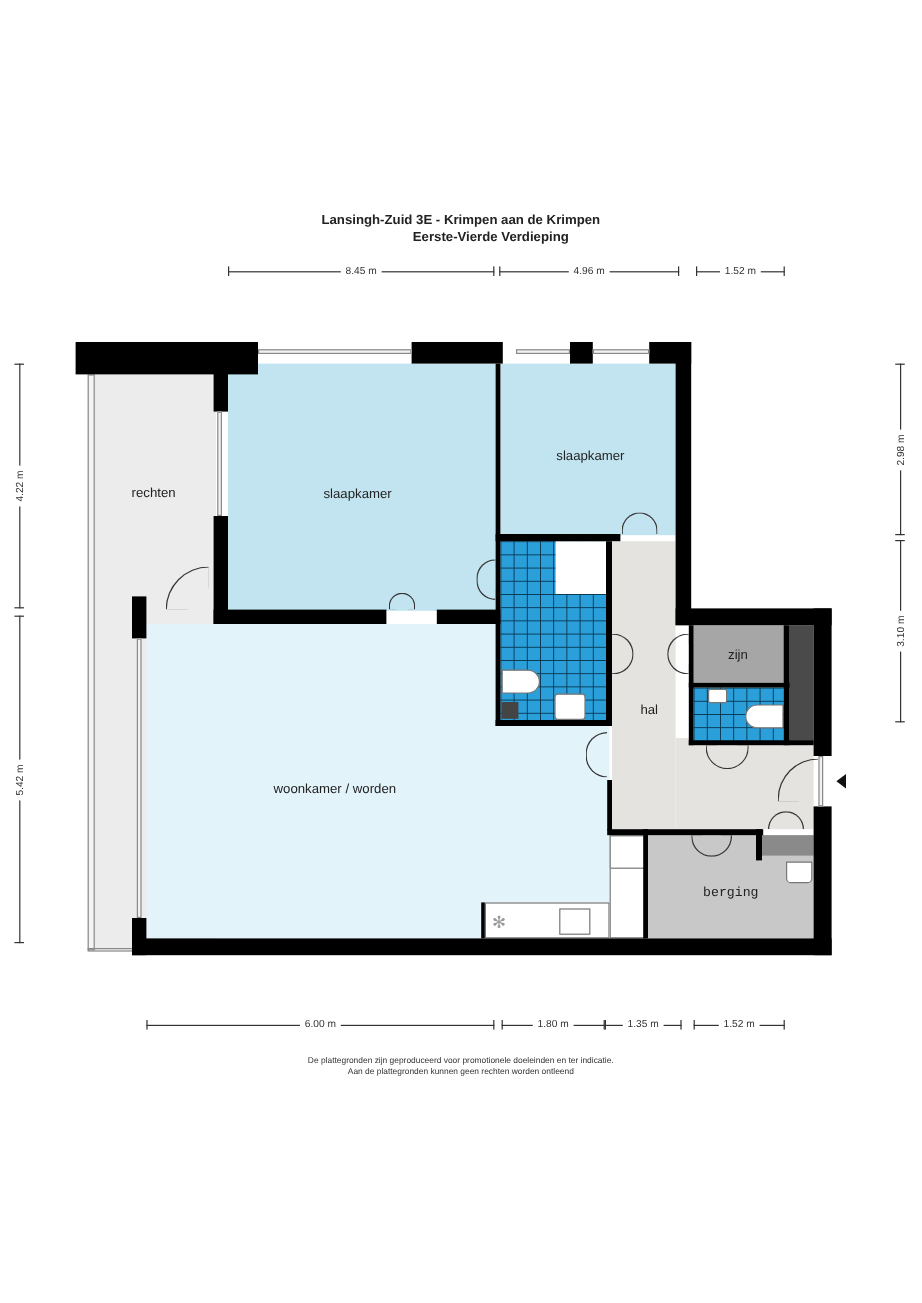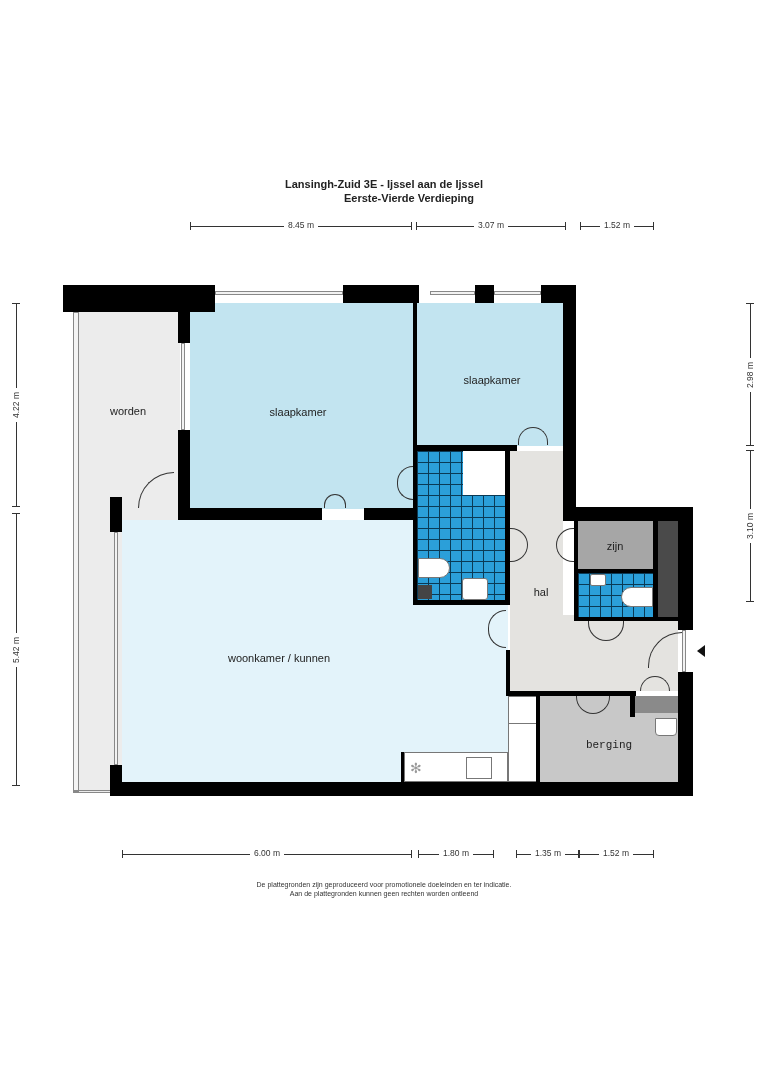--- a/index.html
+++ b/index.html
@@ -21,55 +21,55 @@
   .label { position:absolute; font-size:11px; color:#222; transform:translate(-50%,-50%); white-space:nowrap; }
   .tiles { background-color:#2b9fd9; background-image:linear-gradient(#0a3a55 1px, transparent 1px), linear-gradient(90deg, #0a3a55 1px, transparent 1px); background-size:11px 11px; }
   .window { position:absolute; background:#f2f2f2; border:1px solid #888; box-sizing:border-box; }
   .door-arc { position:absolute; border:1px solid #333; box-sizing:border-box; }
   .footer { position:absolute; left:0; width:768px; text-align:center; font-size:7px; color:#333; }
   .fixture { position:absolute; background:#fff; border:1px solid #777; box-sizing:border-box; }
 </style>
 </head>
 <body>
 
-<div class="title" style="top:178px;">Lansingh-Zuid 3E - Ijssel aan de Ijssel</div>
+<div class="title" style="top:178px;">Lansingh-Zuid 3E - Krimpen aan de Krimpen</div>
 <div class="title" style="top:192px;margin-left:25px;">Eerste-Vierde Verdieping</div>
 
 <div class="dim-h" style="left:190px; top:221px; width:222px;">
   <div class="line"></div>
     <div class="tick-l"></div>
     <div class="tick-r"></div>
   <span class="lbl">8.45 m</span>
 </div>
 <div class="dim-h" style="left:416px; top:221px; width:150px;">
   <div class="line"></div>
     <div class="tick-l"></div>
     <div class="tick-r"></div>
-  <span class="lbl">3.07 m</span>
+  <span class="lbl">4.96 m</span>
 </div>
 <div class="dim-h" style="left:580px; top:221px; width:74px;">
   <div class="line"></div>
     <div class="tick-l"></div>
     <div class="tick-r"></div>
   <span class="lbl">1.52 m</span>
 </div>
 
 <div class="dim-h" style="left:122px; top:849px; width:290px;text-align:center;">
   <div class="line"></div>
     <div class="tick-l"></div>
     <div class="tick-r"></div>
   <span class="lbl">6.00 m</span>
 </div>
-<div class="dim-h" style="left:418px; top:849px; width:76px;">
+<div class="dim-h" style="left:418px; top:849px; width:86px;">
   <div class="line"></div>
     <div class="tick-l"></div>
     <div class="tick-r"></div>
   <span class="lbl">1.80 m</span>
 </div>
-<div class="dim-h" style="left:516px; top:849px; width:64px;">
+<div class="dim-h" style="left:504px; top:849px; width:64px;">
   <div class="line"></div>
     <div class="tick-l"></div>
     <div class="tick-r"></div>
   <span class="lbl">1.35 m</span>
 </div>
 <div class="dim-h" style="left:578px; top:849px; width:76px;">
   <div class="line"></div>
     <div class="tick-l"></div>
     <div class="tick-r"></div>
   <span class="lbl">1.52 m</span>
@@ -99,30 +99,30 @@
     <div class="tick-t"></div>
     <div class="tick-b"></div>
   <span class="lbl">3.10 m</span>
 </div>
 
 <div class="abs" style="left:0; top:0; width:768px; height:1086px;">
 
   <div class="room" style="left:74px; top:312px; width:106px; height:480px; background:#ececec;"></div>
   <div class="abs" style="left:73px; top:312px; width:6px; height:480px; border:1px solid #888; box-sizing:border-box; background:#f4f4f4;"></div>
   <div class="abs" style="left:73px; top:790px; width:40px; height:3px; border:1px solid #888; box-sizing:border-box;"></div>
-  <span class="label" style="left:128px; top:411px;">worden</span>
+  <span class="label" style="left:128px; top:411px;">rechten</span>
 
   <div class="room" style="left:190px; top:303px; width:223px; height:206px; background:#c2e4f0;"></div>
   <span class="label" style="left:298px; top:412px;">slaapkamer</span>
 
   <div class="room" style="left:417px; top:303px; width:146px; height:143px; background:#c2e4f0;"></div>
   <span class="label" style="left:492px; top:380px;">slaapkamer</span>
 
   <div class="room" style="left:122px; top:520px; width:386px; height:262px; background:#e3f3fa;"></div>
-  <span class="label" style="left:279px; top:658px;">woonkamer / kunnen</span>
+  <span class="label" style="left:279px; top:658px;">woonkamer / worden</span>
 
   <div class="room tiles" style="left:417px; top:451px; width:88px; height:150px;"></div>
   <div class="fixture" style="left:463px; top:451px; width:42px; height:44px; border:none;"></div>
   <div class="fixture" style="left:418px; top:558px; width:32px; height:20px; border-radius:0 10px 10px 0;"></div>
   <div class="fixture" style="left:462px; top:578px; width:26px; height:22px; border-radius:3px;"></div>
   <div class="abs" style="left:418px; top:585px; width:14px; height:14px; background:#444;"></div>
 
   <div class="room" style="left:510px; top:451px; width:53px; height:240px; background:#e4e3e0;"></div>
   <div class="room" style="left:563px; top:615px; width:115px; height:76px; background:#e4e3e0;"></div>
   <span class="label" style="left:541px; top:592px;">hal</span>

